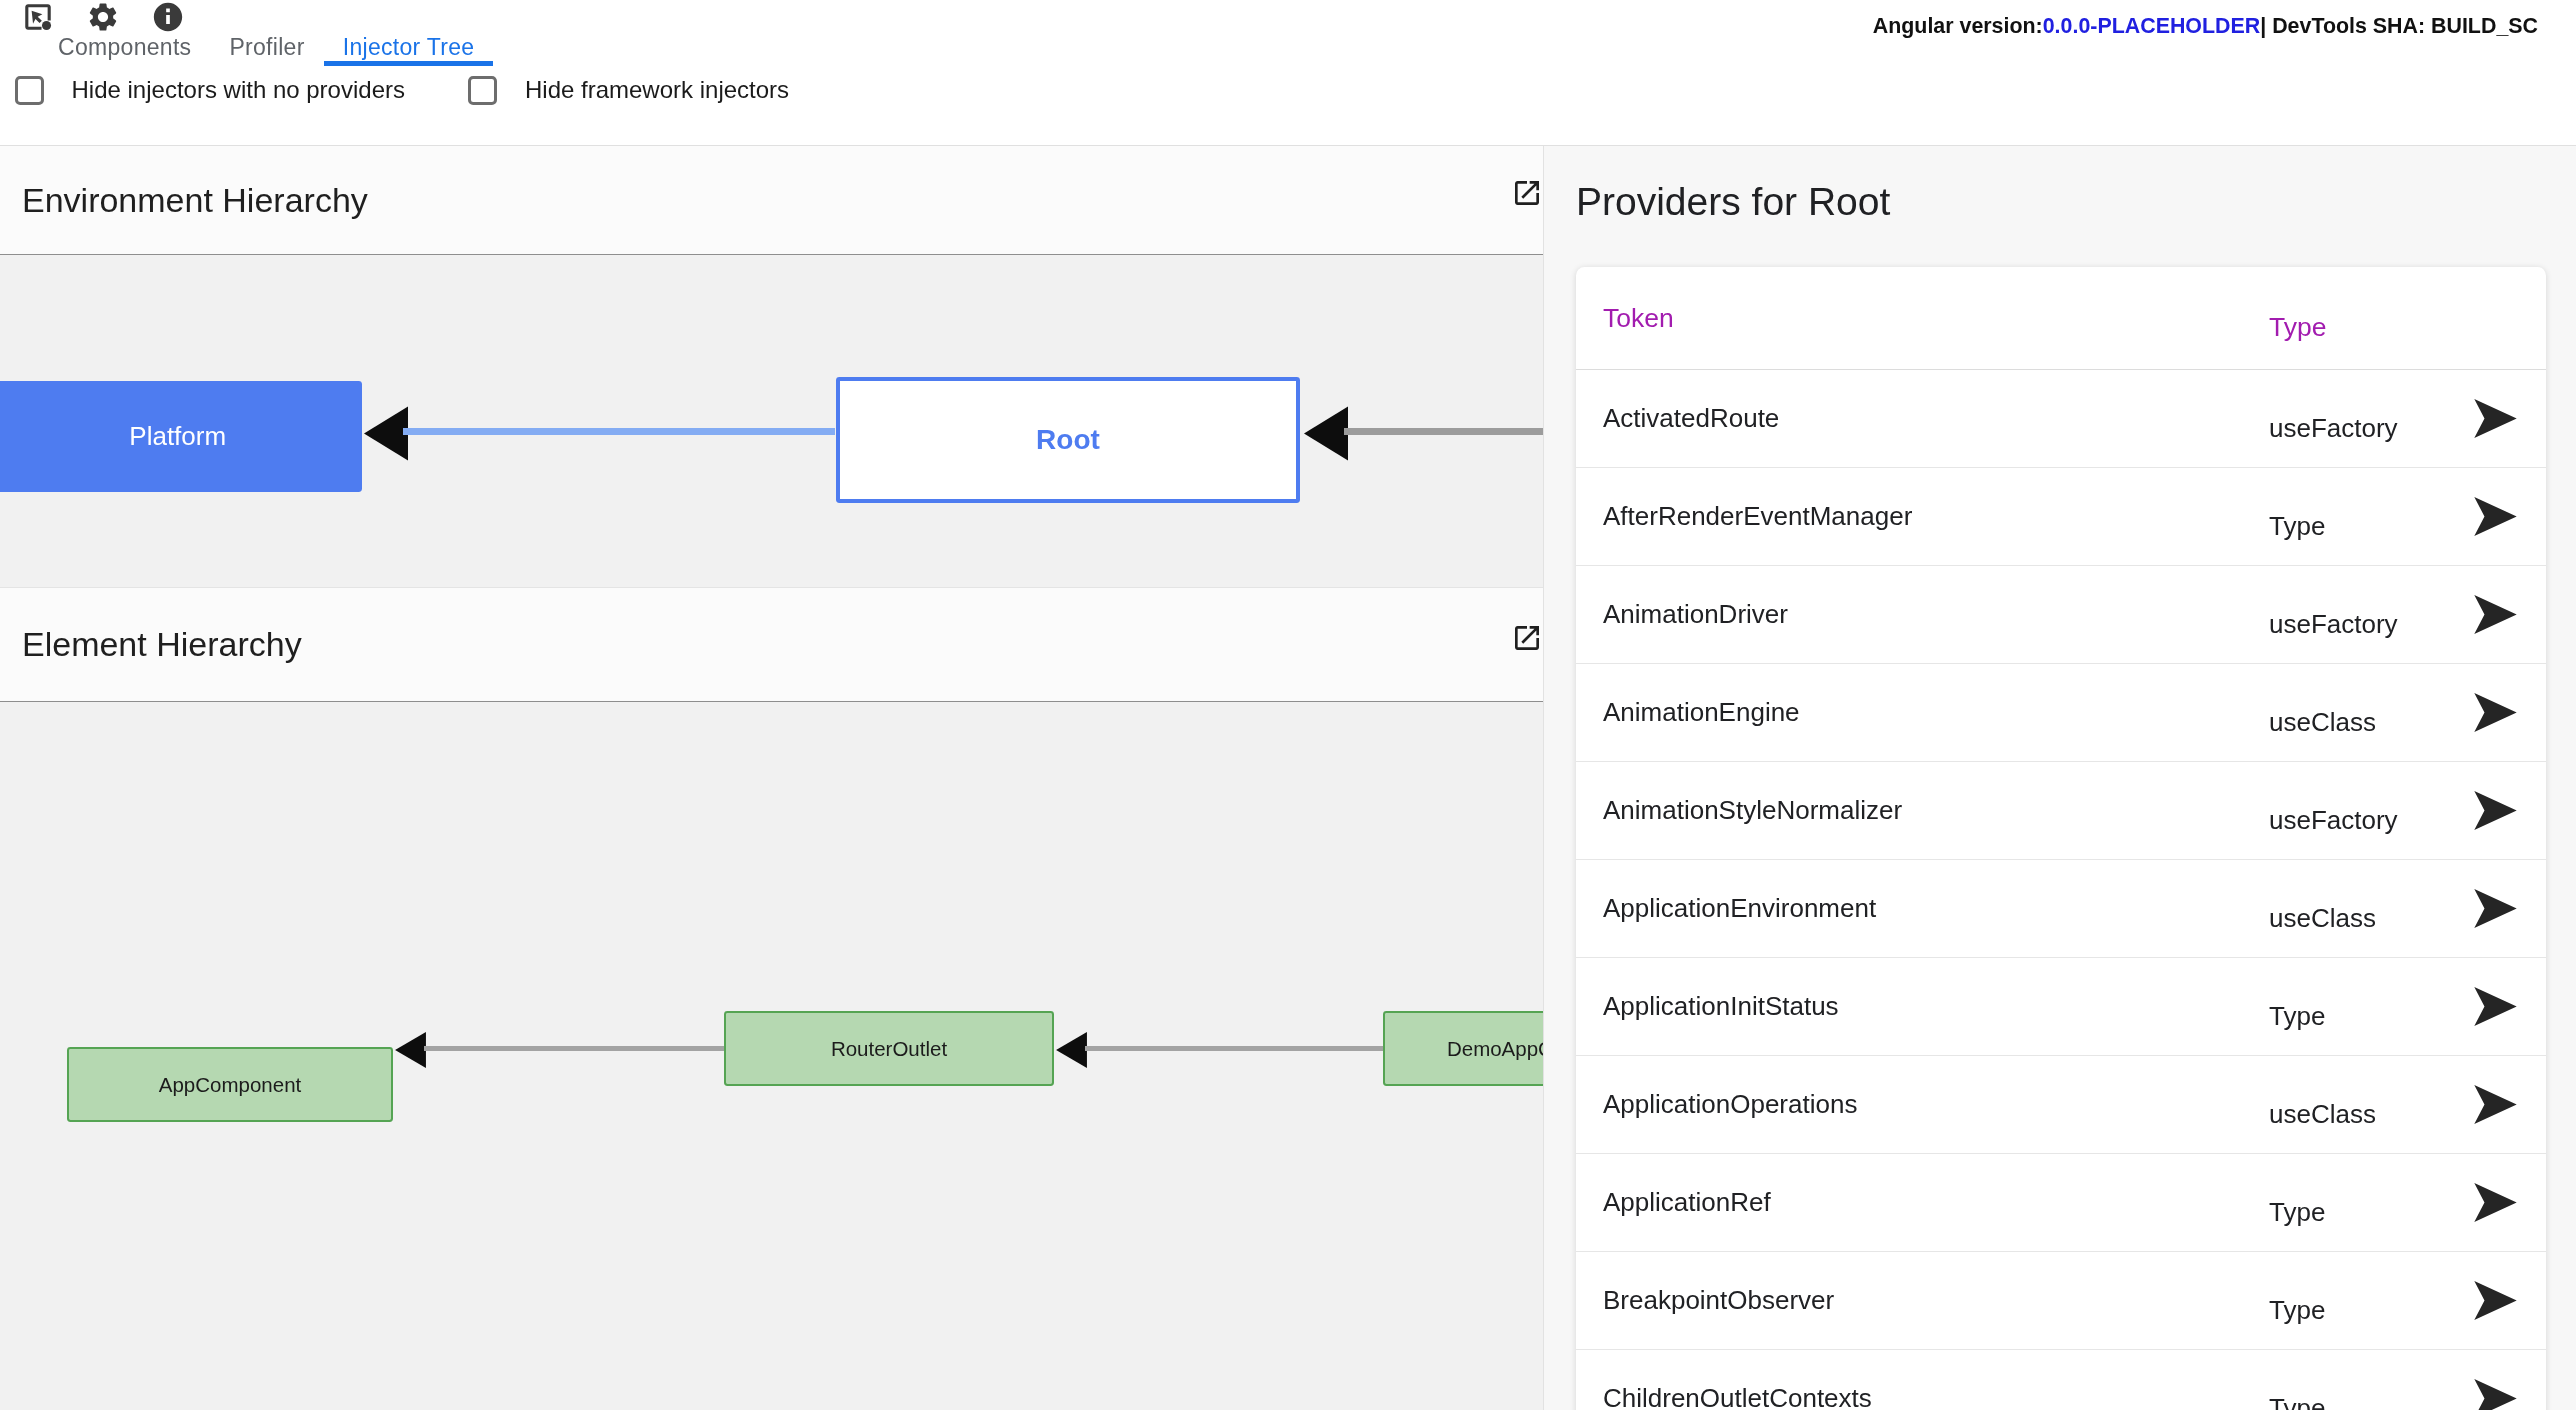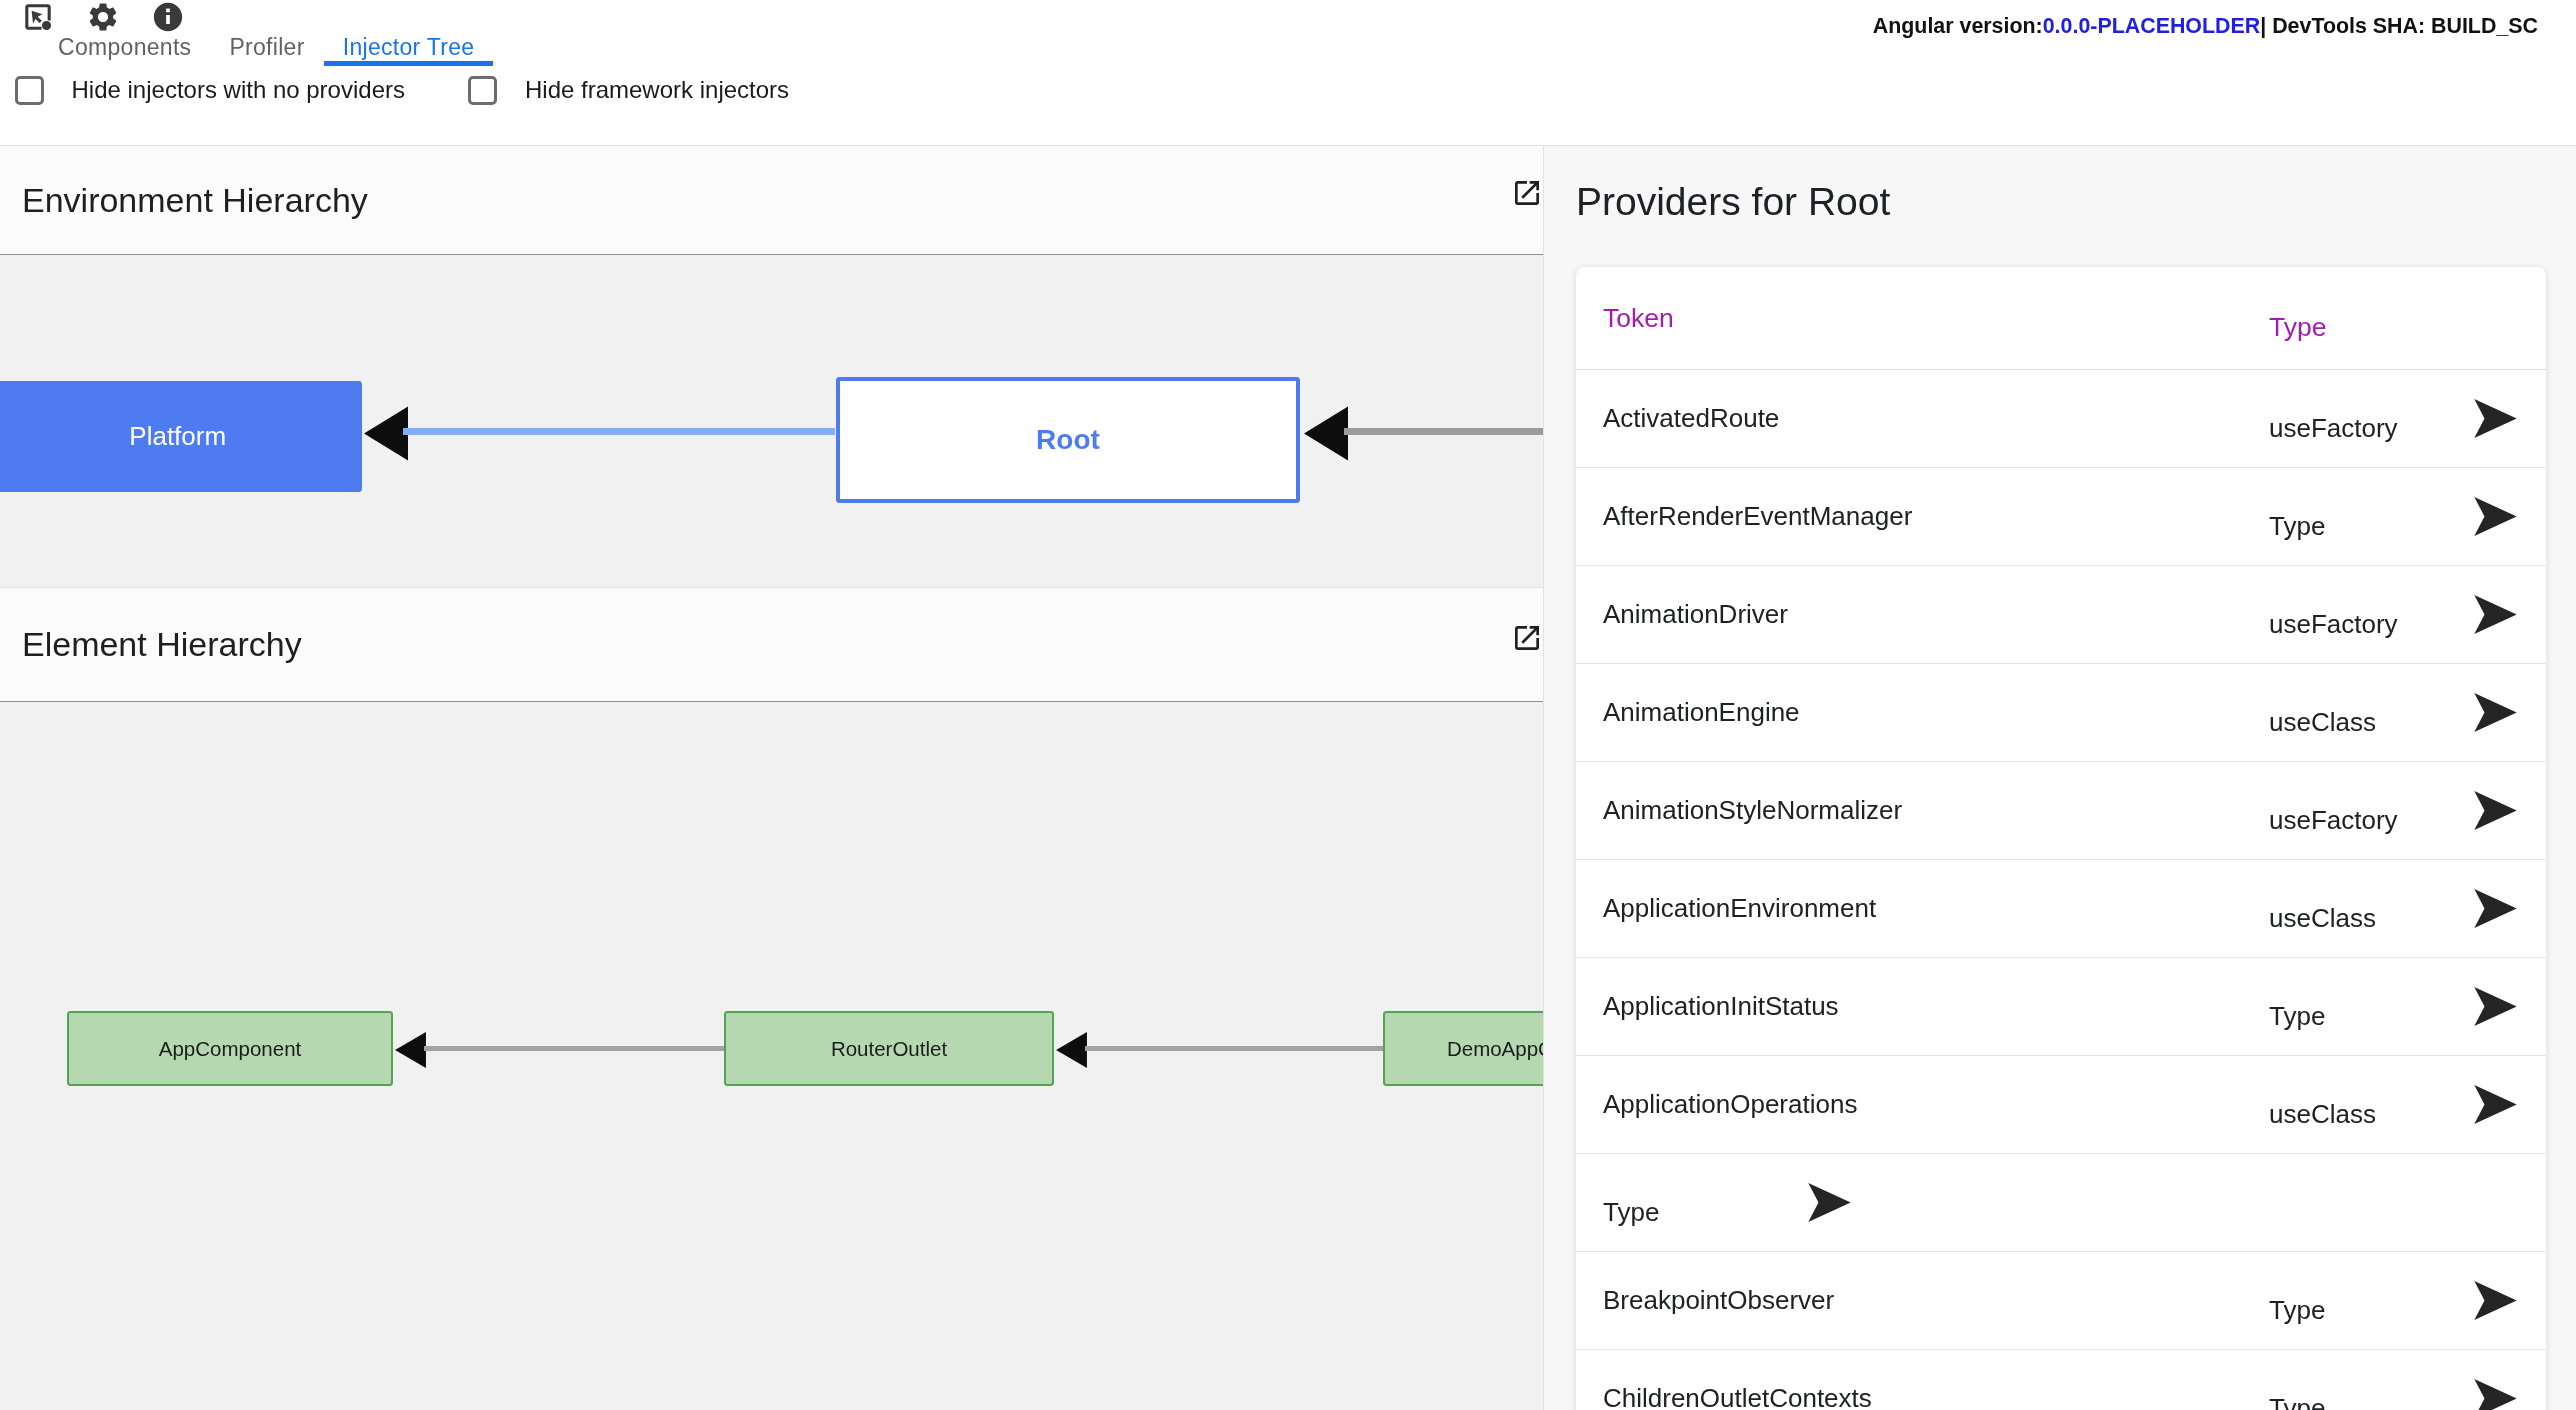--- a/index.html
+++ b/index.html
@@ -47,21 +47,21 @@
   .elem-diagram { flex:1; }
 
   .node { position:absolute; display:flex; align-items:center; justify-content:center;
           border-radius:3.4px; cursor:pointer; }
   .node-platform { left:-6.8px; top:126px; width:369px; height:111px; background:#4e7cf0;
                    color:#fff; font-size:26px; }
   .node-root { left:836px; top:122px; width:464px; height:126px; background:#fff;
                border:4.3px solid #4e7cf0; color:#4e7cf0; font-size:28px; font-weight:bold; }
   .node-green { top:309px; height:75px; background:#b5d8b1; border:2.6px solid #55a453;
                 color:#1c1c1c; font-size:20.5px; }
-  .node-appcomponent { left:67px;  width:326px; }
+  .node-appcomponent { left:67px;  width:326px;margin-top:36px; }
   .node-routeroutlet { left:724px; width:330px; }
   .node-demoapp      { left:1383px; width:325px; }
 
   .edge { position:absolute; }
   .edge-blue { background:#84acf3; }
   .edge-gray { background:#9c9c9c; }
   .edge-gray-thin { background:#a3a3a3; }
 
   
   .right { flex:1; background:#f7f7f7; border-left:0.9px solid #e2e2e2;
@@ -243,20 +243,21 @@
       <div class="trow">
         <span class="col-token">ApplicationOperations</span>
         <span class="col-type">useClass</span>
         <span class="col-action">
             <button class="go-btn"><svg width="43" height="39" viewBox="0 0 50 46">
                 <polygon points="0,0 50,23 0,46 12,23" fill="#252525"></polygon>
               </svg></button>
           </span>
       </div>
       <div class="trow">
+        <span class="col-token">ApplicationRef</span>
         <span class="col-type">Type</span>
         <span class="col-action">
             <button class="go-btn"><svg width="43" height="39" viewBox="0 0 50 46">
                 <polygon points="0,0 50,23 0,46 12,23" fill="#252525"></polygon>
               </svg></button>
           </span>
       </div>
       <div class="trow">
         <span class="col-token">BreakpointObserver</span>
         <span class="col-type">Type</span>

